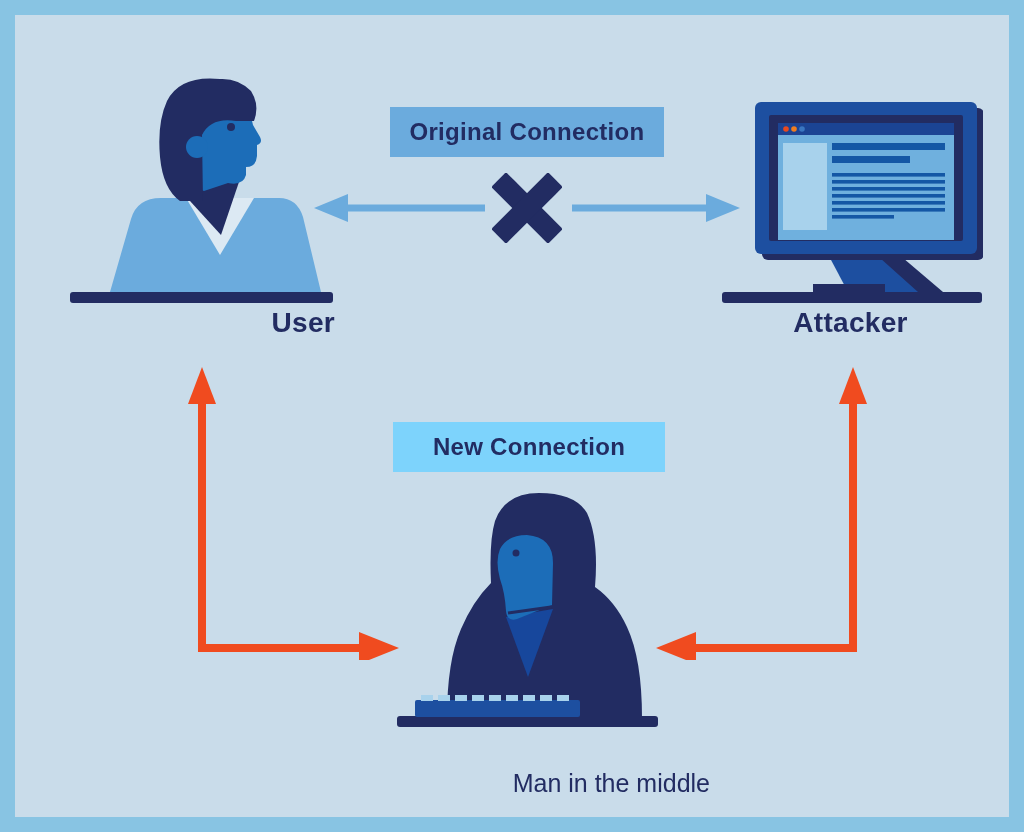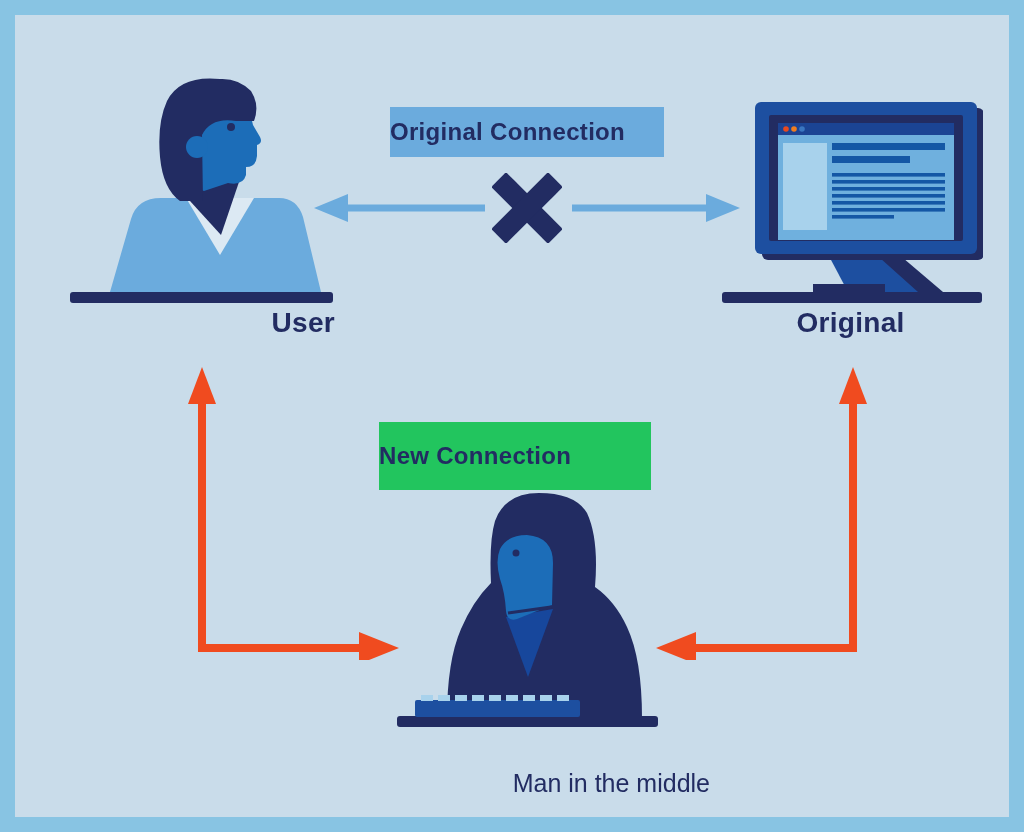--- a/index.html
+++ b/index.html
@@ -7,25 +7,25 @@
     position:relative;
     width:1024px;height:832px;
     box-sizing:border-box;
     background:#c9dcea;
     border:15px solid #88c4e3;
     font-family:"Liberation Sans", sans-serif;
     overflow:hidden;
   }
   .abs{position:absolute;}
   .banner{
-    display:flex;align-items:center;
+    display:flex;align-items:center;justify-content:center;
     color:#222c62;font-weight:bold;font-size:24px;letter-spacing:.3px;
   }
   .banner.original{left:375px;top:92px;width:274px;height:50px;background:#6babdd;}
-  .banner.new{left:364px;top:407px;width:272px;height:68px;background:#22c55e;}
+  .banner.new{left:378px;top:407px;width:272px;height:50px;background:#7dd3fc;}
   .node-label{
     color:#222c62;font-weight:bold;font-size:28px;text-align:center;letter-spacing:.3px;
   }
   .node-label.user{left:55px;top:292px;width:265px;text-align:right;}
   .node-label.website{left:703px;top:292px;width:265px;}
   .node-label.attacker{left:380px;top:724px;width:265px;font-size:27px;}
   .node-sublabel{
     color:#222c62;font-weight:normal;font-size:25px;text-align:right;
     left:330px;top:754px;width:365px;
   }
@@ -79,21 +79,21 @@
     <rect x="114" y="73" width="113" height="3.6" fill="#1457a5"></rect>
     <rect x="114" y="80" width="113" height="3.6" fill="#1457a5"></rect>
     <rect x="114" y="87" width="113" height="3.6" fill="#1457a5"></rect>
     <rect x="114" y="94" width="113" height="3.6" fill="#1457a5"></rect>
     <rect x="114" y="101" width="113" height="3.6" fill="#1457a5"></rect>
     <rect x="114" y="108" width="113" height="3.6" fill="#1457a5"></rect>
     <rect x="114" y="115" width="62" height="3.6" fill="#1457a5"></rect>
 
     <rect x="4" y="192" width="260" height="11" rx="3" fill="#222c62"></rect>
   </svg>
-  <div class="abs node-label website">Original</div>
+  <div class="abs node-label website">Attacker</div>
 
   <div class="abs banner original">
     <span>Original Connection</span>
   </div>
 
   <svg class="abs" style="left:295px;top:174px;" width="434" height="38" viewBox="0 0 434 38">
     <line x1="175" y1="19" x2="32" y2="19" stroke="#6babdd" stroke-width="7"></line>
     <polygon points="38,5 38,33 4,19" fill="#6babdd"></polygon>
     <line x1="262" y1="19" x2="398" y2="19" stroke="#6babdd" stroke-width="7"></line>
     <polygon points="396,5 396,33 430,19" fill="#6babdd"></polygon>

